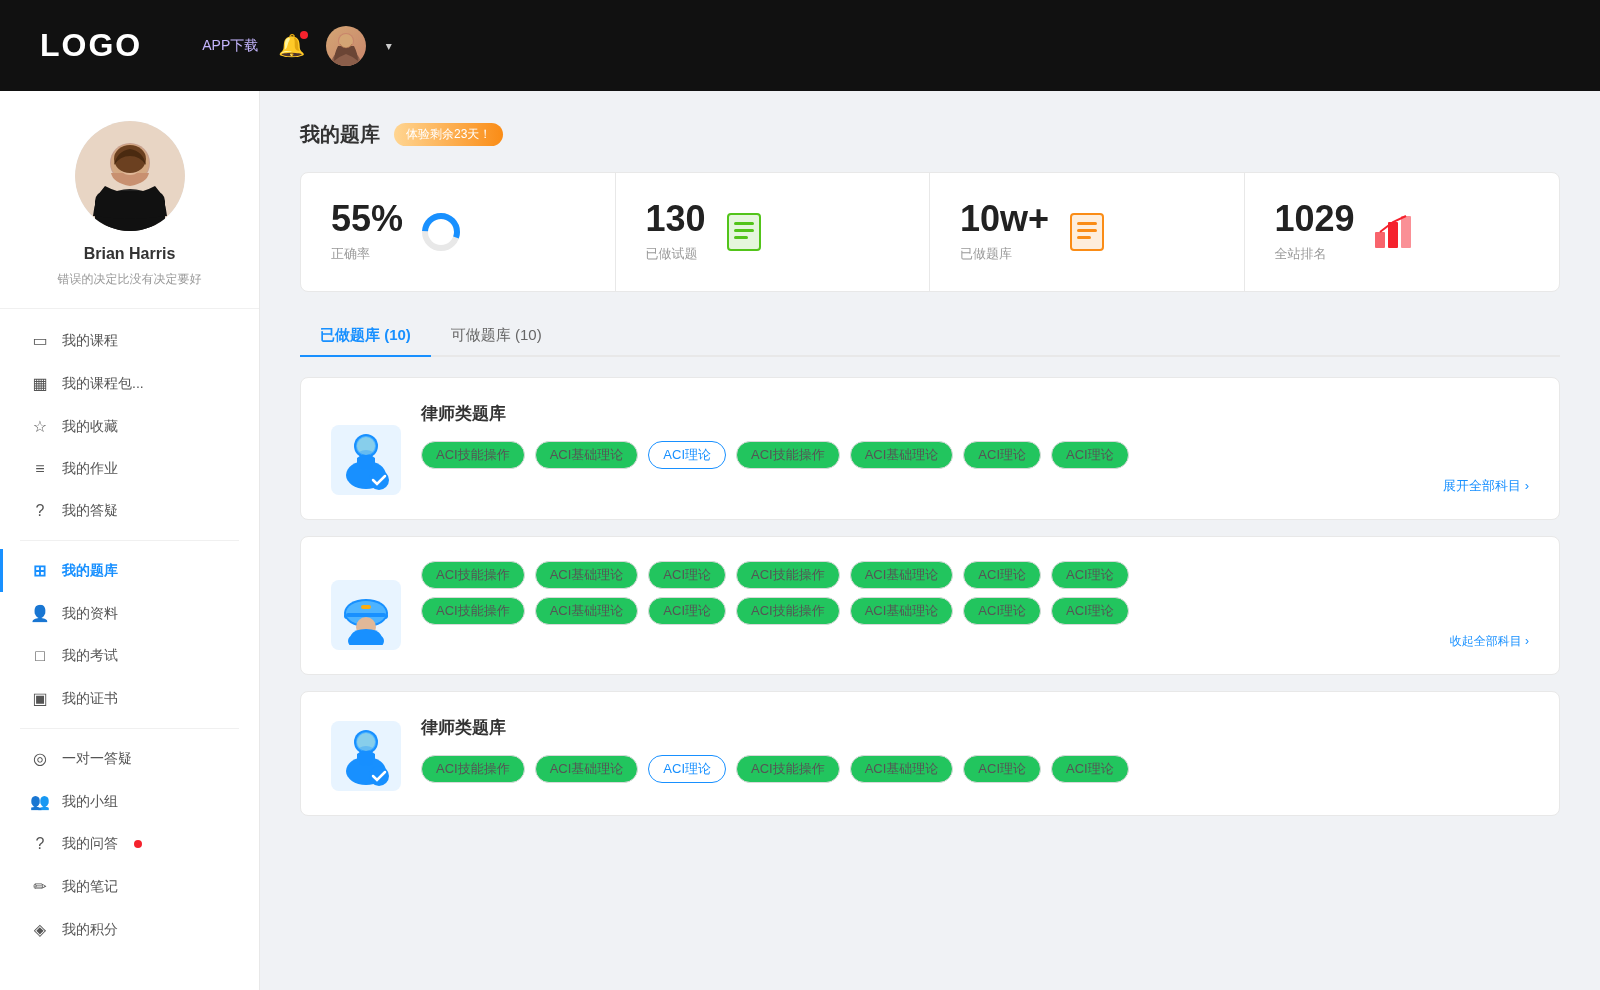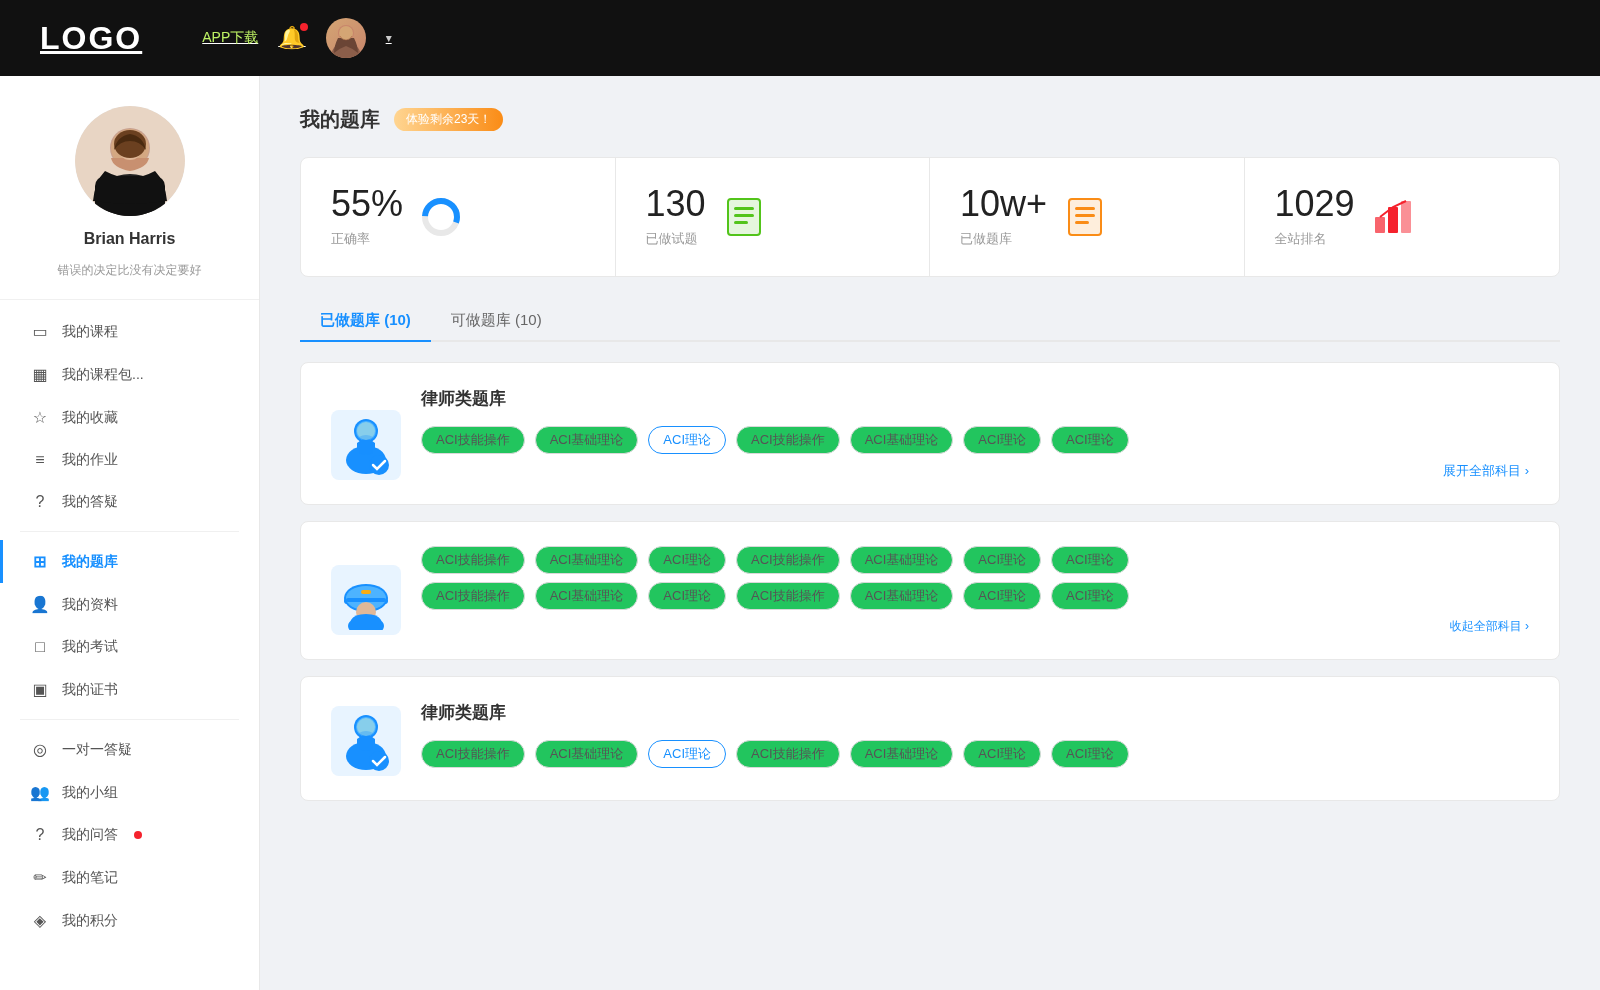--- a/index.html
+++ b/index.html
@@ -1,45 +1,45 @@
 <!DOCTYPE html>
 <html><head>
   <meta charset="utf-8">
   <style>
     * { margin: 0; padding: 0; box-sizing: border-box; }
     body { font-family: -apple-system, BlinkMacSystemFont, "PingFang SC", "Microsoft YaHei", sans-serif; background: #f0f2f5; width: 1600px; height: 990px; overflow: hidden; }
 
     
     .navbar {
-      background: #111; color: #fff; height: 76px;
-      display: flex; align-items: center; padding: 0 40px; text-decoration: underline;
+      background: #111; color: #fff; height: 91px;
+      display: flex; align-items: center; padding: 0 40px;
     }
     .navbar-logo { font-size: 32px; font-weight: 900; letter-spacing: 2px; margin-right: 60px; }
     .navbar-nav { display: flex; gap: 36px; flex: 1; }
     .navbar-nav-item { font-size: 15px; color: #ccc; cursor: pointer; }
     .navbar-nav-item.active { color: #fff; border-bottom: 2px solid #1890ff; padding-bottom: 4px; }
     .navbar-right { display: flex; align-items: center; gap: 20px; }
-    .navbar-app-download { font-size: 14px; color: #bef264; cursor: pointer; }
+    .navbar-app-download { font-size: 14px; color: #c4b5fd; cursor: pointer; }
     .navbar-bell { position: relative; cursor: pointer; }
     .navbar-bell-icon { font-size: 22px; color: #ccc; }
     .navbar-bell-dot { position: absolute; top: -2px; right: -2px; width: 8px; height: 8px; background: #f5222d; border-radius: 50%; }
     .navbar-avatar-placeholder { width: 40px; height: 40px; border-radius: 50%; background: linear-gradient(135deg, #d4a574, #c8856b); }
     .navbar-chevron { font-size: 12px; color: #ccc; cursor: pointer; }
 
     
     .main-layout { display: flex; height: calc(990px - 70px); }
 
     
     .sidebar {
       width: 260px; background: #fff; padding: 30px 0 20px;
       border-right: 1px solid #e8e8e8; overflow-y: auto; flex-shrink: 0;
     }
     .sidebar-profile { display: flex; flex-direction: column; align-items: center; padding-bottom: 20px; border-bottom: 1px solid #f0f0f0; margin-bottom: 10px; }
     .avatar-circle { width: 110px; height: 110px; border-radius: 50%; background: #e8e8e8; overflow: hidden; margin-bottom: 14px; }
-    .sidebar-name { font-size: 16px; font-weight: 600; color: #333; margin-bottom: 14px; }
+    .sidebar-name { font-size: 16px; font-weight: 600; color: #333; margin-bottom: 8px; }
     .sidebar-motto { font-size: 12px; color: #999; }
 
     .sidebar-menu { list-style: none; padding: 0; }
     .sidebar-menu-item {
       display: flex; align-items: center; padding: 12px 30px;
       font-size: 14px; color: #555; cursor: pointer; gap: 12px;
       position: relative;
     }
     .sidebar-menu-item.active { color: #1890ff; font-weight: 600; }
     .sidebar-menu-item.active::before {
@@ -66,21 +66,21 @@
       display: grid; grid-template-columns: repeat(4, 1fr);
       background: #fff; border-radius: 8px; margin-bottom: 24px;
       border: 1px solid #e8e8e8;
     }
     .stat-item {
       padding: 28px 30px; display: flex; align-items: center; gap: 16px;
       border-right: 1px solid #e8e8e8;
     }
     .stat-item:last-child { border-right: none; }
     .stat-text-block {}
-    .stat-value { font-size: 36px; font-weight: 400; color: #222; line-height: 1; margin-bottom: 8px; }
+    .stat-value { font-size: 36px; font-weight: 700; color: #222; line-height: 1; margin-bottom: 8px; }
     .stat-label { font-size: 13px; color: #999; }
     .stat-icon { width: 44px; height: 44px; display: flex; align-items: center; justify-content: center; font-size: 24px; }
 
     
     .tabs-row { display: flex; gap: 0; margin-bottom: 20px; border-bottom: 2px solid #e8e8e8; }
     .tab-item {
       padding: 10px 20px; font-size: 15px; color: #666; cursor: pointer;
       border-bottom: 2px solid transparent; margin-bottom: -2px;
     }
     .tab-item.active { color: #1890ff; border-bottom: 2px solid #1890ff; font-weight: 600; }

